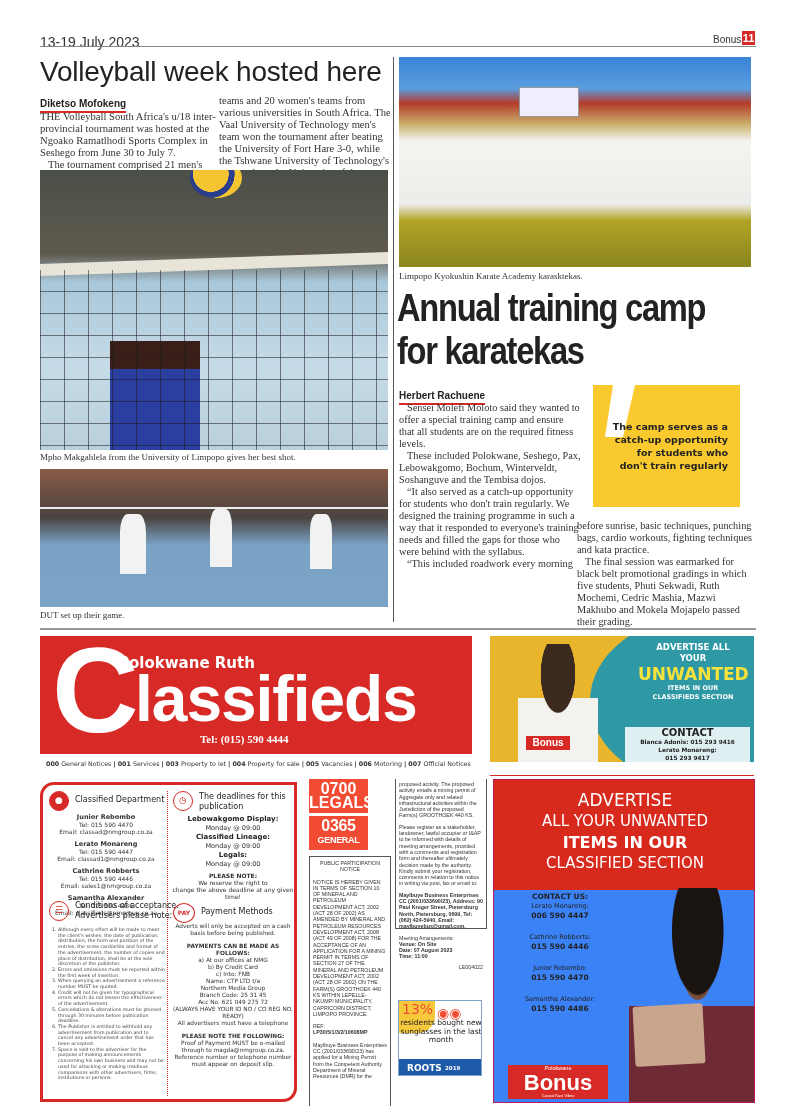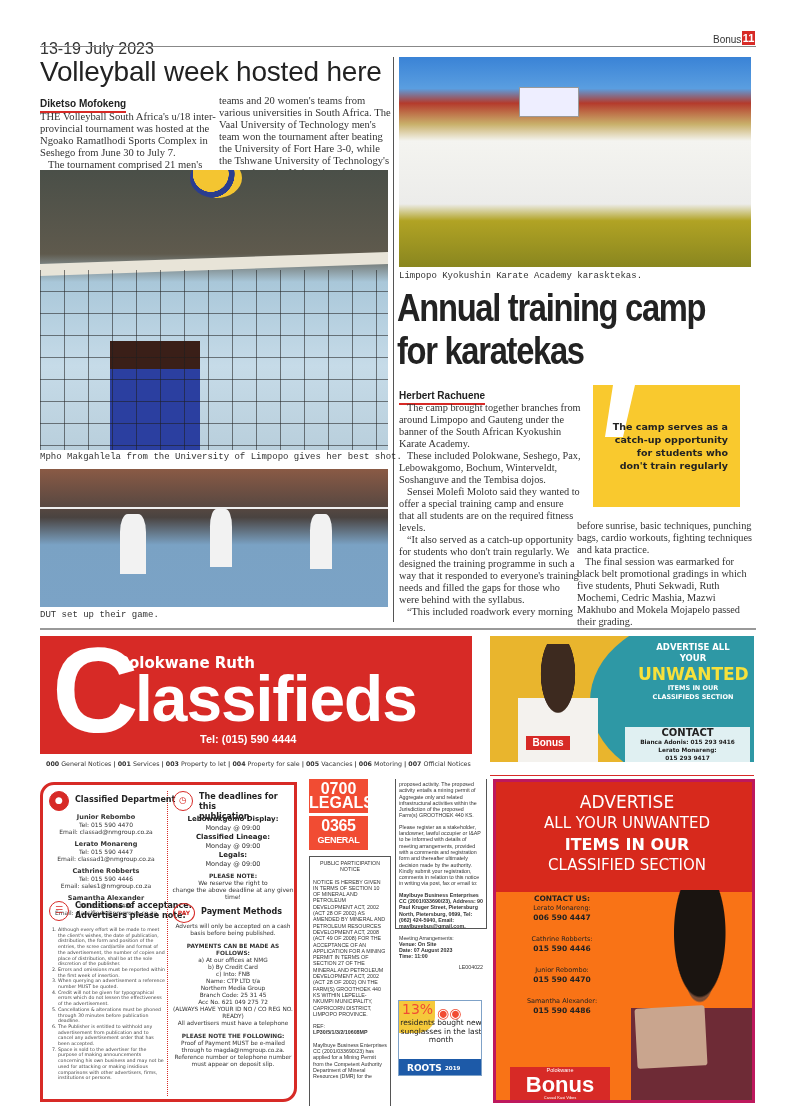--- a/index.html
+++ b/index.html
@@ -1,74 +1,74 @@
 <!DOCTYPE html>
 <html><head>
 <meta charset="utf-8">
 <style>
   *{box-sizing:border-box;margin:0;padding:0}
   body{width:786px;height:1113px;background:#fff;position:relative;overflow:hidden;font-family:"Liberation Serif",serif;color:#222}
   .abs{position:absolute}
   
-  #date{left:40px;top:40px;font-size:16px;font-family:"Liberation Sans",sans-serif;color:#333}
+  #date{left:40px;top:34px;font-size:14px;font-family:"Liberation Sans",sans-serif;color:#333}
   #hdrline{left:40px;top:46px;width:716px;height:1px;background:#888}
   #section{left:713px;top:34px;font-size:10px;font-family:"Liberation Sans",sans-serif;color:#333}
   #pagenum{left:742px;top:31px;width:13px;height:14px;background:#d72a26;color:#fff;font-weight:bold;font-size:11px;text-align:center;line-height:14px;font-family:"Liberation Sans",sans-serif}
   #coldiv{left:393px;top:57px;width:1px;height:565px;background:#555}
   
   #vb-title{left:40px;top:56px;font-size:28px;font-family:"Liberation Sans",sans-serif;color:#222;letter-spacing:-.2px}
   .byline{font-family:"Liberation Sans",sans-serif;font-weight:bold;font-size:10px;color:#222;padding-bottom:2px;border-bottom:2px solid #d72a26;display:inline-block}
   #vb-byline{left:40px;top:93px}
   .body{font-size:10.6px;line-height:12px;color:#333}
   .body p{text-indent:0}
   .body p.ind{text-indent:8px}
   #vb-col1{left:40px;top:111px;width:178px}
   #vb-col2{left:219px;top:95px;width:172px}
   .photo{overflow:hidden}
   #vb-photo1{left:40px;top:170px;width:348px;height:280px;background:linear-gradient(180deg,#4a4f48 0%,#5f5a4d 30%,#a9c7d9 40%,#c6dbe8 70%,#b9cfdc 100%)}
-  .cap{font-family:Liberation Mono, monospace;font-size:9px;color:#333}
+  .cap{font-family:Liberation Serif, serif;font-size:9px;color:#333}
   #vb-cap1{left:40px;top:452px}
   #vb-photo2{left:40px;top:469px;width:348px;height:138px;background:linear-gradient(180deg,#8a5a45 0%,#4a4340 35%,#7aa2c4 55%,#7ba3c6 100%)}
   #vb-cap2{left:40px;top:610px}
   
   #kt-photo{left:399px;top:57px;width:352px;height:210px;background:linear-gradient(180deg,#3a83d6 0%,#5a9ee0 15%,#b43a2c 22%,#c9b06a 32%,#f4f4f0 40%,#ececea 70%,#b1a324 78%,#89861f 100%)}
   #kt-cap{left:399px;top:271px}
   #kt-title{left:397px;top:287px;font-family:"Liberation Sans",sans-serif;font-weight:bold;font-size:38px;line-height:43px;color:#222;letter-spacing:-1.5px;transform:scaleX(.86);transform-origin:left top;white-space:nowrap}
   #kt-byline{left:399px;top:385px}
   #kt-col1{left:399px;top:402px;width:182px;font-size:10.3px}
   #quote{left:593px;top:385px;width:147px;height:122px;background:#f9c92e}
   #quote-text{right:12px;top:35px;width:120px;text-align:right;font-family:"DejaVu Sans",sans-serif;font-weight:bold;font-size:9.5px;line-height:13px;color:#222}
   #kt-col2{left:577px;top:520px;width:175px;font-size:10.3px}
   #sep2{left:40px;top:628px;width:716px;height:2px;background:#999}
   
   #cl-banner{left:40px;top:636px;width:432px;height:118px;background:#d72a26}
   #cl-big-c{left:12px;top:-6px;font-family:"Liberation Sans",sans-serif;font-weight:bold;font-size:120px;color:#fff;line-height:120px}
   #cl-pb{left:78px;top:18px;font-family:"DejaVu Sans",sans-serif;font-weight:bold;font-size:15px;color:#fff}
   #cl-word{left:95px;top:28px;font-family:"Liberation Sans",sans-serif;font-weight:bold;font-size:64px;color:#fff;letter-spacing:-1px;line-height:70px}
-  #cl-tel{left:160px;top:97px;font-family:Liberation Sans, sans-serif;font-weight:bold;font-size:11px;color:#fff}
+  #cl-tel{left:160px;top:97px;font-family:Liberation Serif, serif;font-weight:bold;font-size:11px;color:#fff}
   #cl-cats{left:46px;top:760px;font-family:"DejaVu Sans",sans-serif;font-size:6.3px;color:#333;white-space:nowrap}
   #cl-cats b{font-weight:bold}
   
   #ad1{left:490px;top:636px;width:264px;height:126px;background:#e9b52d;overflow:hidden}
   #ad1-teal{left:100px;top:-20px;width:220px;height:170px;background:#2e98a5;border-radius:50% 0 0 50%}
   #ad1-person{left:28px;top:8px;width:80px;height:120px;background:radial-gradient(ellipse at 50% 25%,#3d2a1f 0 30%,transparent 31%),linear-gradient(180deg,transparent 45%,#f4f2ee 45%)}
   #ad1-bonus{left:36px;top:100px;width:44px;height:14px;background:#d72a26;color:#fff;font-family:"Liberation Sans",sans-serif;font-weight:bold;font-size:10px;text-align:center;line-height:14px}
   #ad1-text{left:148px;top:6px;width:110px;text-align:center;font-family:"DejaVu Sans",sans-serif;color:#fff;font-weight:bold}
   .a1s{font-size:8.5px;line-height:11px}
   .a1big{font-size:17px;color:#f7e13b;line-height:20px}
   .a1m{font-size:6.5px;line-height:9px}
   #ad1-contact{left:135px;top:91px;width:125px;text-align:center;font-family:"DejaVu Sans",sans-serif;color:#222;font-weight:bold;background:rgba(255,255,255,.85)}
   #ad1-contact .h{font-size:10px}
   #ad1-contact .l{font-size:5.8px;line-height:8px}
   #redline2{left:490px;top:775px;width:264px;height:1px;background:#d72a26}
   
   #info{left:40px;top:782px;width:257px;height:320px;border:3px solid #d72a26;border-radius:14px 0 14px 0;background:#fff}
   #info-div{left:124px;top:6px;width:0;height:305px;border-left:1px dotted #d72a26}
   .itxt{font-family:"DejaVu Sans",sans-serif;color:#333;text-align:center}
-  .ihead{font-family:"DejaVu Sans",sans-serif;font-weight:bold;font-size:8px;color:#222}
+  .ihead{font-family:"DejaVu Sans",sans-serif;font-weight:normal;font-size:8px;color:#222}
   .iconc{width:20px;height:20px;border-radius:50%;border:1.5px solid #d72a26;color:#d72a26;text-align:center;font-size:9px;line-height:17px;font-weight:bold;font-family:"DejaVu Sans",sans-serif}
   #dept-icon{left:6px;top:6px;background:#d72a26;color:#fff}
   #dept-head{left:32px;top:10px}
   #dept-list{left:4px;top:28px;width:118px}
   .dn{font-weight:bold;font-size:6.5px;line-height:8px}
   .dl{font-size:6px;line-height:7px}
   .dgap{height:5px}
   #cond-icon{left:6px;top:116px}
   #cond-head{left:32px;top:116px;line-height:10px}
   #cond-list{left:6px;top:142px;width:116px;font-family:"DejaVu Sans",sans-serif;font-size:4.7px;line-height:5.7px;color:#444}
@@ -89,21 +89,21 @@
   #notice1 .c{text-align:center;margin-bottom:6px}
   #notice2{left:395px;top:779px;width:92px;height:150px;border:1px solid #555;border-top:none;padding:2px 3px;font-family:"Liberation Sans",sans-serif;font-size:5.3px;line-height:6.3px;color:#333}
   #notice2 p{margin-bottom:5px}
   #roots{left:398px;top:1000px;width:84px;height:76px;border:1px solid #7fa2c8;background:#fff;overflow:hidden}
   #roots-pct{left:0;top:0;width:36px;height:32px;background:#f5c93b;border-radius:0 0 50% 0;color:#f14c33;font-family:"DejaVu Sans",sans-serif;font-size:14px;padding-left:3px}
   #roots-glasses{left:38px;top:4px;color:#f14c33;font-size:14px;font-family:"DejaVu Sans",sans-serif;font-weight:bold}
   #roots-txt{left:0;top:18px;width:84px;text-align:center;font-family:"DejaVu Sans",sans-serif;font-size:7.5px;line-height:8.5px;color:#222}
   #roots-bar{left:0;top:58px;width:84px;height:18px;background:#1d5aa8;color:#fff;font-family:"DejaVu Sans",sans-serif;font-weight:bold;font-size:9px;padding-left:8px;line-height:18px}
   #roots-bar span{font-size:5.5px;vertical-align:top}
   
-  #ad2{left:493px;top:779px;width:262px;height:324px;border:3px solid #be185d;background:#f97316;overflow:hidden}
+  #ad2{left:493px;top:779px;width:262px;height:324px;border:1px solid #be185d;background:#3b82f6;overflow:hidden}
   #ad2-top{left:0;top:0;width:262px;height:110px;background:#d7291c}
   #ad2-top-txt{left:0;top:10px;width:262px;text-align:center;font-family:"DejaVu Sans",sans-serif;color:#fff;font-size:15px;line-height:21px}
   #ad2-contact{left:6px;top:112px;width:120px;text-align:center;font-family:"DejaVu Sans",sans-serif;color:#222}
   .ch{font-weight:bold;font-size:7.5px;line-height:10px}
   .cn{font-size:6.5px;line-height:9px}
   .cp{font-weight:bold;font-size:7.5px;line-height:10px}
   .cg{height:12px}
   #ad2-person{left:135px;top:108px;width:125px;height:214px;background:radial-gradient(ellipse at 55% 20%,#1a1410 0 26%,transparent 27%),radial-gradient(ellipse at 55% 40%,#7a4d36 0 14%,transparent 15%),linear-gradient(180deg,transparent 55%,#6e2b36 55%)}
   #ad2-tablet{left:140px;top:225px;width:70px;height:60px;background:#c9a58e;border-radius:3px;transform:rotate(-3deg)}
   #ad2-logo{left:14px;top:285px;width:100px;height:34px;background:#d72a26;color:#fff;font-family:"Liberation Sans",sans-serif;font-weight:bold;text-align:center}
@@ -152,23 +152,22 @@
 <div class="abs photo" id="kt-photo">
   <div style="position:absolute;left:120px;top:30px;width:60px;height:30px;background:#eef;border:1px solid #999"></div>
 </div>
 <div class="abs cap" id="kt-cap">Limpopo Kyokushin Karate Academy karasktekas.</div>
 <div class="abs" id="kt-title">
   <div>Annual training camp</div>
   <div>for karatekas</div>
 </div>
 <div class="abs" id="kt-byline"><span class="byline">Herbert Rachuene</span></div>
 <div class="abs body" id="kt-col1">
-  <p class="ind">The camp brought together branches from around Limpopo and Gauteng under the banner of the South African Kyokushin Karate Academy.</p>
+  <p class="ind">Sensei Molefi Moloto said they wanted to offer a special training camp and ensure that all students are on the required fitness levels.</p>
   <p class="ind">These included Polokwane, Seshego, Pax, Lebowakgomo, Bochum, Winterveldt, Soshanguve and the Tembisa dojos.</p>
-  <p class="ind">Sensei Molefi Moloto said they wanted to offer a special training camp and ensure that all students are on the required fitness levels.</p>
   <p class="ind">“It also served as a catch-up opportunity for students who don't train regularly. We designed the training programme in such a way that it responded to everyone's training needs and filled the gaps for those who were behind with the syllabus.</p>
   <p class="ind">“This included roadwork every morning</p>
 </div>
 <div class="abs" id="quote">
   <svg class="abs" style="left:12px;top:0" width="30" height="52">
       <polygon points="8,0 30,0 18,52 0,52" fill="#fff"></polygon>
     </svg>
   <div class="abs" id="quote-text">The camp serves as a catch-up opportunity for students who don't train regularly</div>
 </div>
 <div class="abs body" id="kt-col2">

